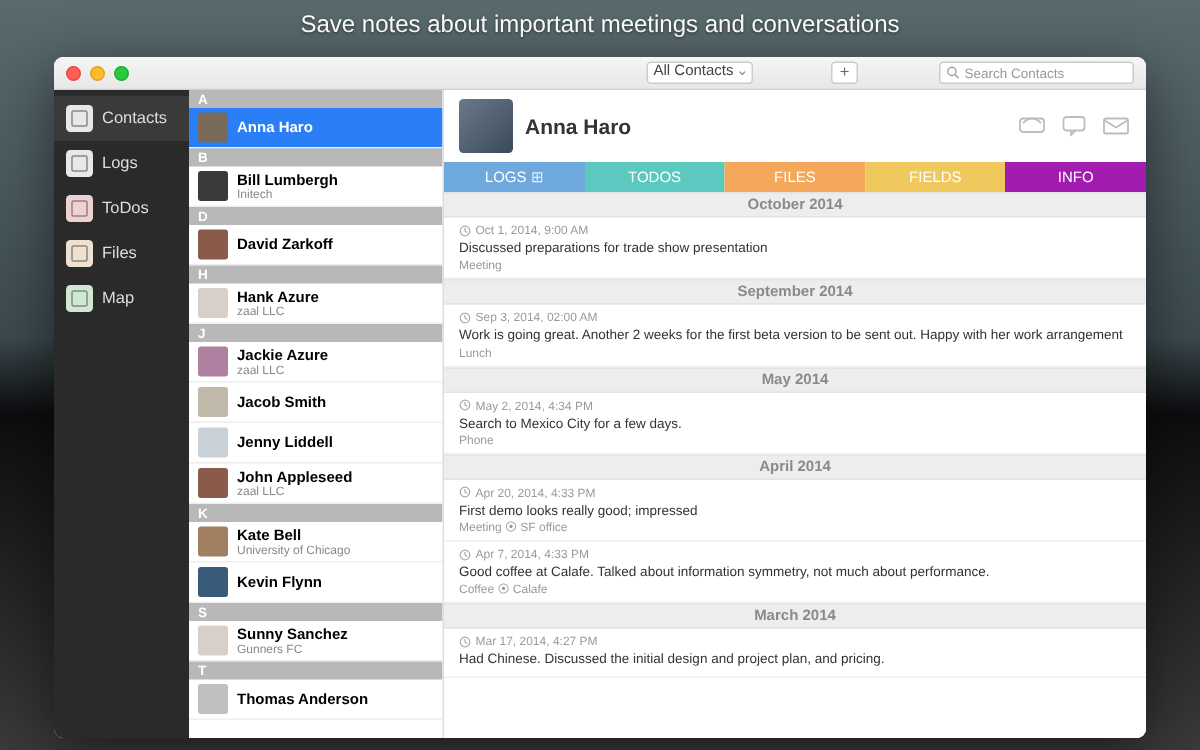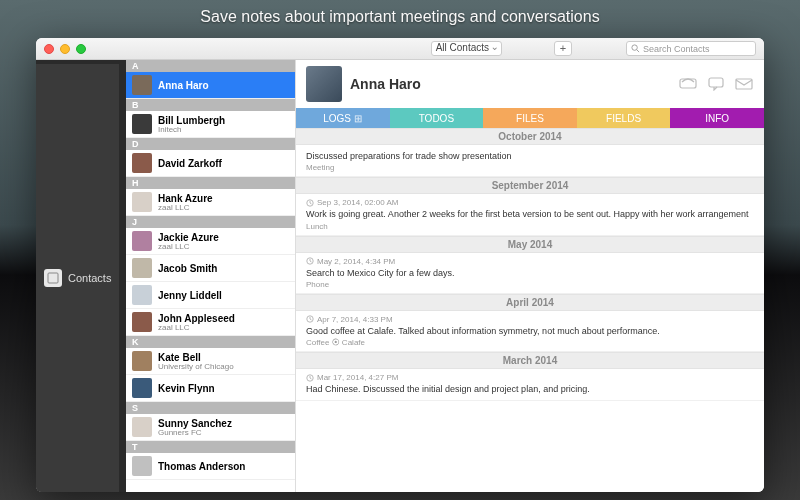--- a/index.html
+++ b/index.html
@@ -53,21 +53,21 @@
   }
   .tb-search {
     margin-left:6px;width:130px;height:15px;
     border:1px solid #ccc;border-radius:3px;background:#fff;
     font-size:9px;color:#999;display:flex;align-items:center;padding:0 4px;gap:3px;
   }
   .body { flex:1; display:flex; overflow:hidden;}
   
   .sidebar {
     width: 90px; background:#2a2a2a;
-    display:flex;
+    display:flex;flex-direction:column;
     padding-top:4px;
   }
   .side-item {
     display:flex;align-items:center;gap:6px;
     padding:6px 8px; color:#ddd; font-size:11px;
     cursor:default;
   }
   .side-item.active { background:#3a3a3a;}
   .side-icon {
     width:18px;height:18px;border-radius:3px;
@@ -321,20 +321,27 @@
             <span style="opacity:.8;">⊞</span>
           </div>
         <div class="tab todos">TODOS</div>
         <div class="tab files">FILES</div>
         <div class="tab fields">FIELDS</div>
         <div class="tab info">INFO</div>
       </div>
       <div class="logbody" id="logbody">
           <div class="month-hdr">October 2014</div>
           <div class="log-entry">
+            <div class="log-time">
+              <svg width="8" height="8" viewBox="0 0 8 8">
+                <circle cx="4" cy="4" r="3.2" fill="none" stroke="#aaa" stroke-width="0.8"></circle>
+                <path d="M4 2 L4 4 L5.5 5" stroke="#aaa" stroke-width="0.8" fill="none"></path>
+              </svg>
+              <span>Oct 1, 2014, 9:00 AM</span>
+            </div>
             <div class="log-text">Discussed preparations for trade show presentation</div>
             <div class="log-tags">Meeting</div>
           </div>
           <div class="month-hdr">September 2014</div>
           <div class="log-entry">
             <div class="log-time">
               <svg width="8" height="8" viewBox="0 0 8 8">
                 <circle cx="4" cy="4" r="3.2" fill="none" stroke="#aaa" stroke-width="0.8"></circle>
                 <path d="M4 2 L4 4 L5.5 5" stroke="#aaa" stroke-width="0.8" fill="none"></path>
               </svg>
@@ -355,20 +362,31 @@
             <div class="log-text">Search to Mexico City for a few days.</div>
             <div class="log-tags">Phone</div>
           </div>
           <div class="month-hdr">April 2014</div>
           <div class="log-entry">
             <div class="log-time">
               <svg width="8" height="8" viewBox="0 0 8 8">
                 <circle cx="4" cy="4" r="3.2" fill="none" stroke="#aaa" stroke-width="0.8"></circle>
                 <path d="M4 2 L4 4 L5.5 5" stroke="#aaa" stroke-width="0.8" fill="none"></path>
               </svg>
+              <span>Apr 20, 2014, 4:33 PM</span>
+            </div>
+            <div class="log-text">First demo looks really good; impressed</div>
+            <div class="log-tags">Meeting   ⦿ SF office</div>
+          </div>
+          <div class="log-entry">
+            <div class="log-time">
+              <svg width="8" height="8" viewBox="0 0 8 8">
+                <circle cx="4" cy="4" r="3.2" fill="none" stroke="#aaa" stroke-width="0.8"></circle>
+                <path d="M4 2 L4 4 L5.5 5" stroke="#aaa" stroke-width="0.8" fill="none"></path>
+              </svg>
               <span>Apr 7, 2014, 4:33 PM</span>
             </div>
             <div class="log-text">Good coffee at Calafe. Talked about information symmetry, not much about performance.</div>
             <div class="log-tags">Coffee   ⦿ Calafe</div>
           </div>
           <div class="month-hdr">March 2014</div>
           <div class="log-entry">
             <div class="log-time">
               <svg width="8" height="8" viewBox="0 0 8 8">
                 <circle cx="4" cy="4" r="3.2" fill="none" stroke="#aaa" stroke-width="0.8"></circle>

